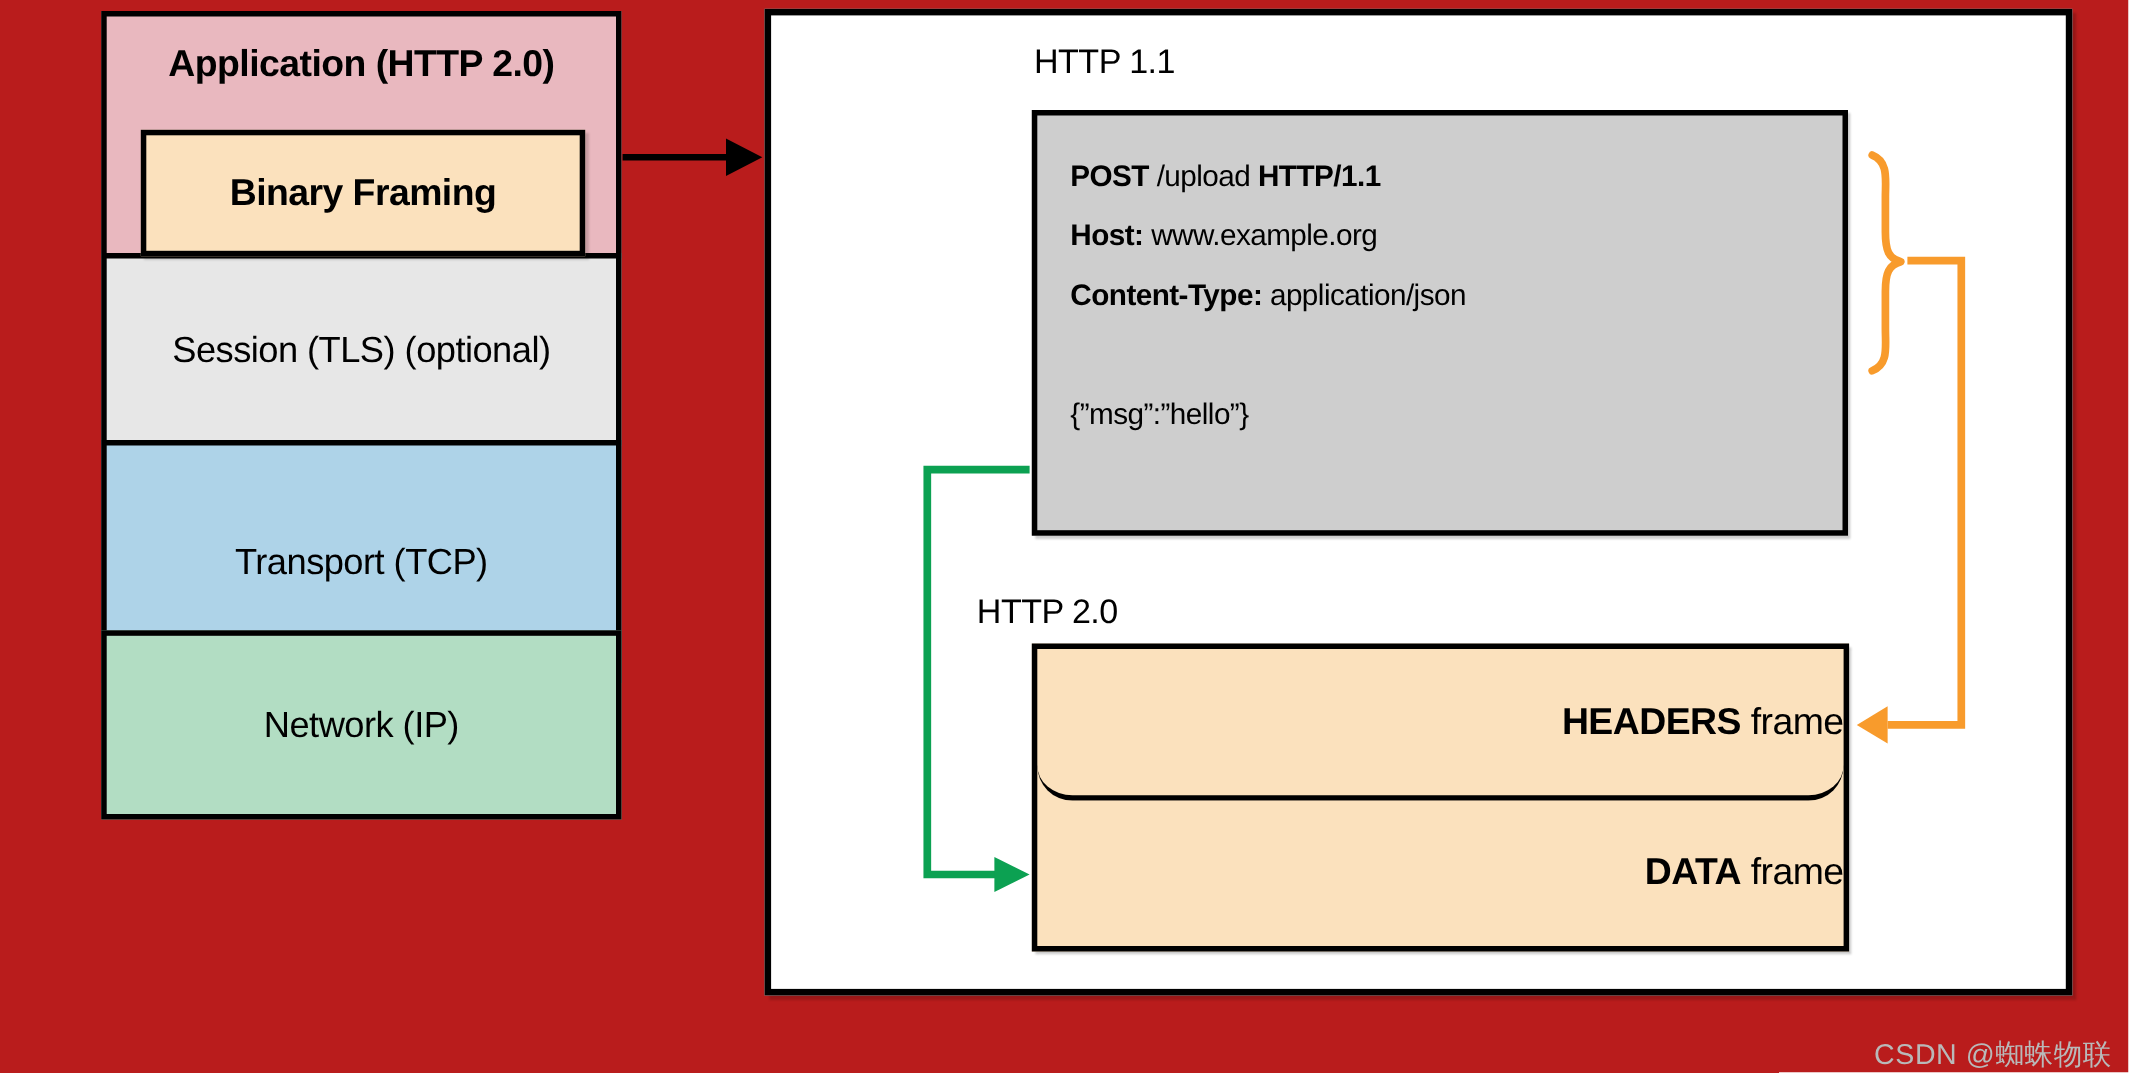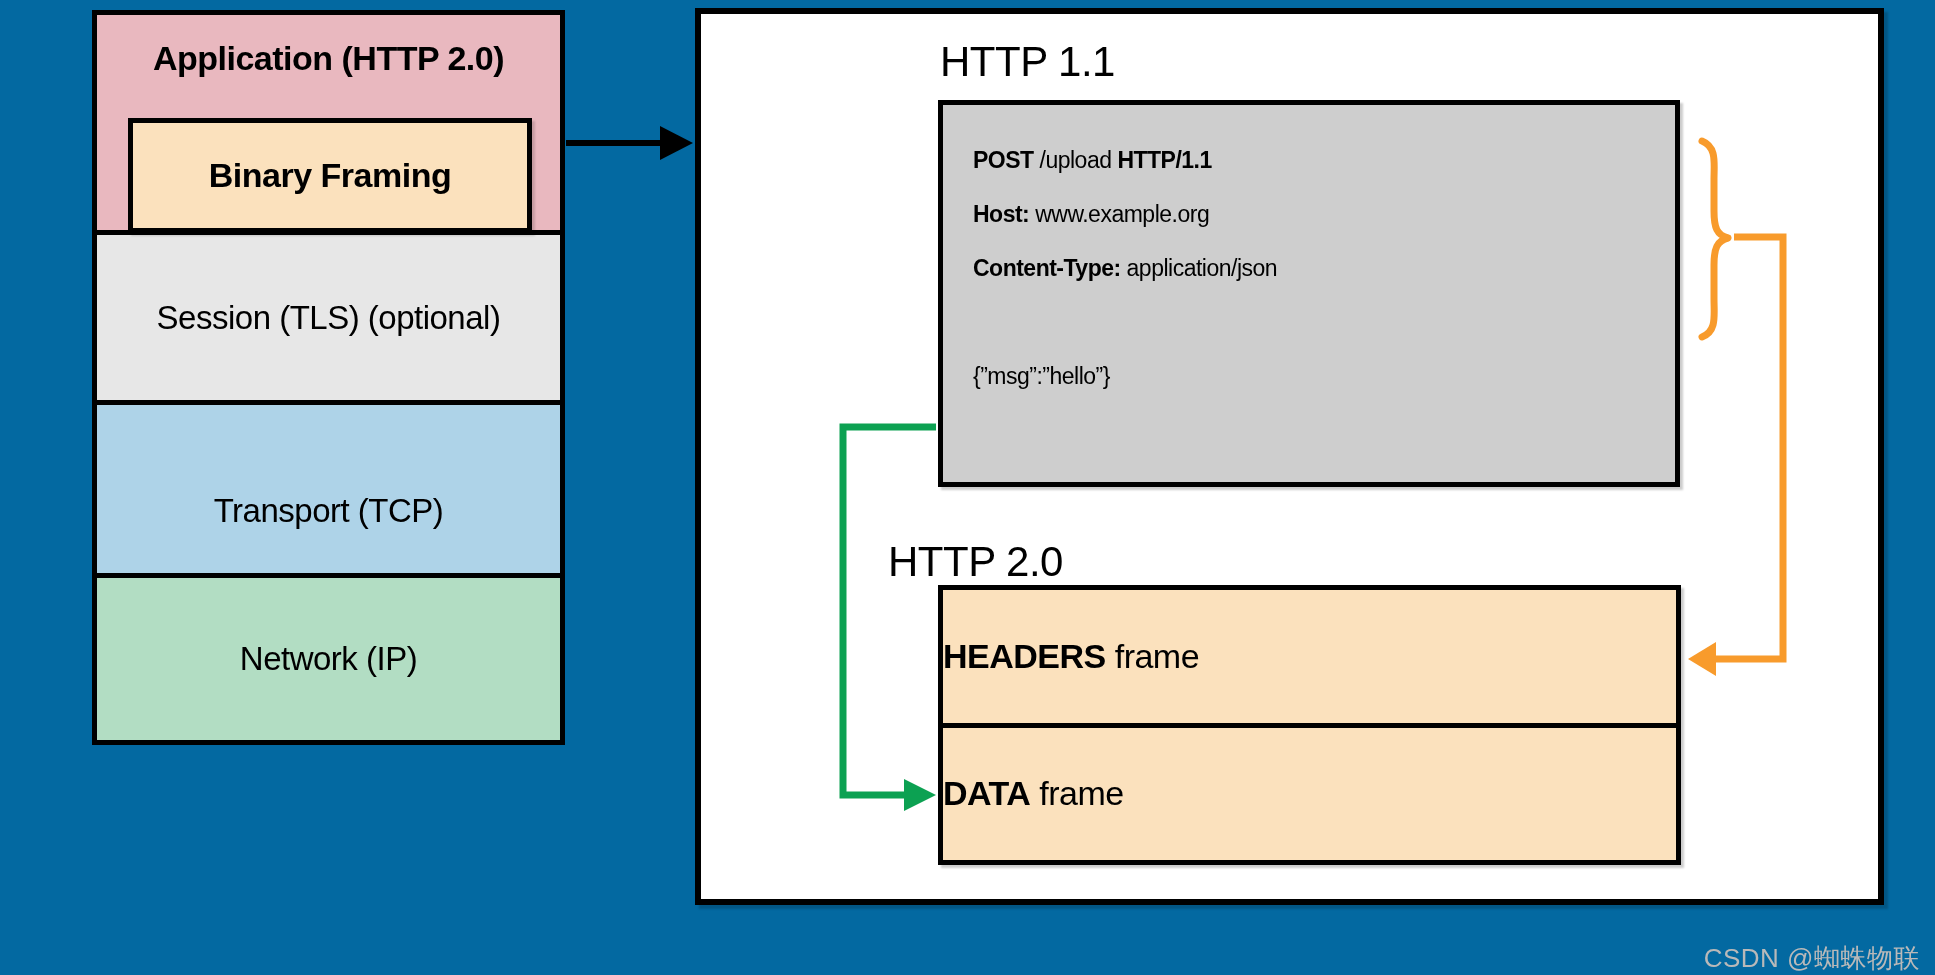--- a/index.html
+++ b/index.html
@@ -1,40 +1,40 @@
 <!DOCTYPE html>
 <html><head>
 <meta charset="utf-8">
 <style>
   html,body{margin:0;padding:0;background:#ffffff;}
-  #stage{position:relative;width:1935px;height:975px;background:#0369a1;overflow:hidden;
+  #stage{position:relative;width:1935px;height:975px;background:#b91c1c;overflow:hidden;
          font-family:"Liberation Sans","DejaVu Sans",sans-serif;color:#000;}
   .abs{position:absolute;box-sizing:border-box;}
   
   .layer{border:5px solid #000;display:flex;align-items:center;justify-content:center;
          font-size:33px;letter-spacing:-0.5px;}
   .layer-app{background:#e9b8bf;align-items:flex-start;}
   .layer-app .cap{margin-top:24px;font-weight:bold;font-size:34px;}
   .inner-box{background:#fbe1bd;border:5px solid #000;display:flex;align-items:center;
              justify-content:center;font-weight:bold;font-size:34px;letter-spacing:-0.5px;
              box-shadow:3px 3px 2px rgba(0,0,0,0.15);}
   .layer-session{background:#e7e7e7;}
   .layer-transport{background:#aed3e8;}
   .layer-network{background:#b2ddc3;text-align:right;}
   
   .outer-panel{border:6px solid #000;background:#fff;box-shadow:4px 4px 2px rgba(0,0,0,0.18);}
-  .section-label{font-size:42px;letter-spacing:-0.5px;text-align:center;}
+  .section-label{font-size:31px;letter-spacing:-0.5px;text-align:center;}
   .request-box{background:#cecece;border:5px solid #000;box-shadow:3px 3px 2px rgba(0,0,0,0.2);
                padding:28px 0 0 30px;}
-  .req-line{white-space:pre;font-size:23px;line-height:54px;letter-spacing:-0.5px;}
+  .req-line{white-space:pre;font-size:27px;line-height:54px;letter-spacing:-0.5px;}
   .req-line b{font-weight:bold;}
   .frames-box{border:5px solid #000;background:#fbe1bd;box-shadow:3px 3px 2px rgba(0,0,0,0.2);
               display:flex;flex-direction:column;}
-  .frame-cell{flex:1;display:flex;align-items:center;justify-content:flex-start;
-              font-size:34px;letter-spacing:-0.5px;white-space:pre;}
+  .frame-cell{flex:1;display:flex;align-items:center;justify-content:flex-end;
+              font-size:34px;letter-spacing:-0.5px;white-space:pre;border-radius:32px;}
   .frame-cell.first{border-bottom:5px solid #000;}
   .watermark{color:#b9b9b9;font-size:26px;letter-spacing:0.5px;}
   svg.overlay{position:absolute;left:0;top:0;pointer-events:none;}
 </style>
 </head>
 <body>
 
 <div id="stage">
 
   <div class="abs layer layer-app" style="left:92px;top:10px;width:473px;height:225px;">

